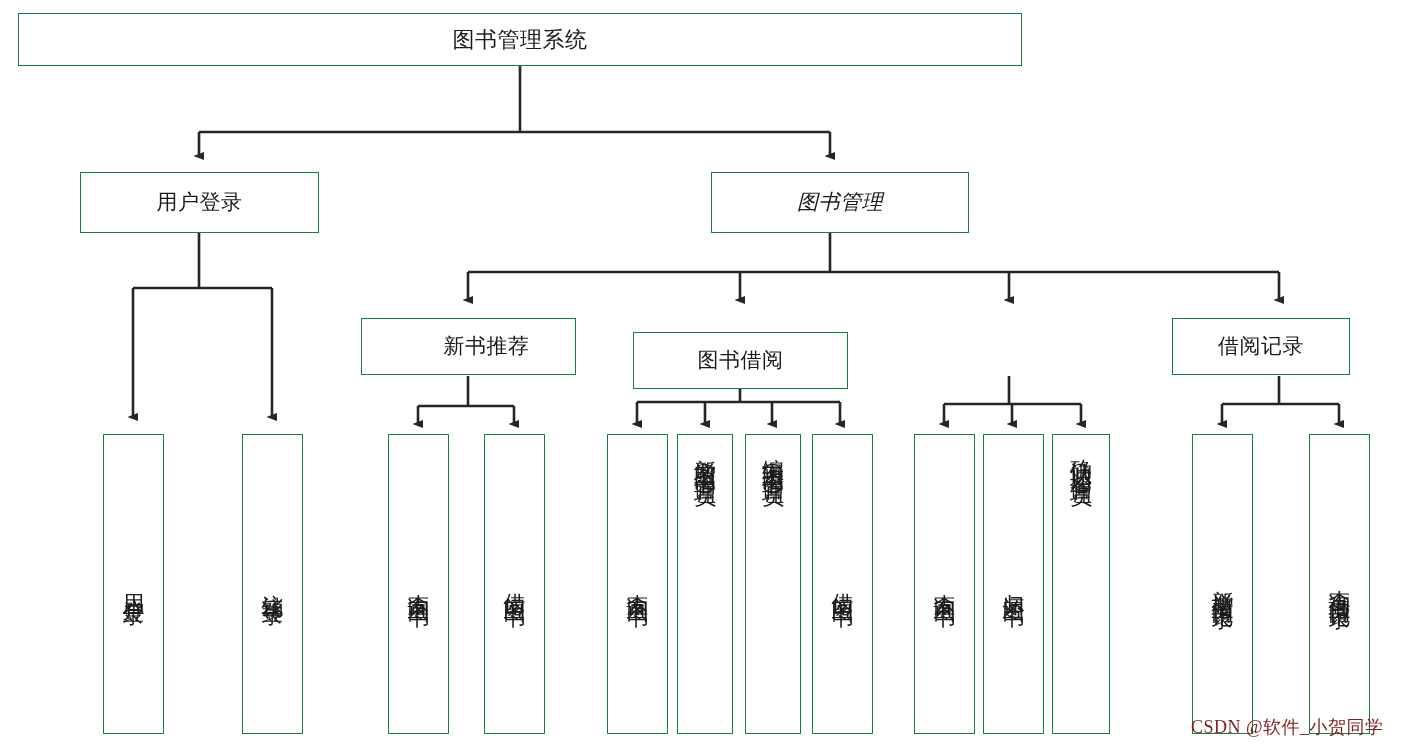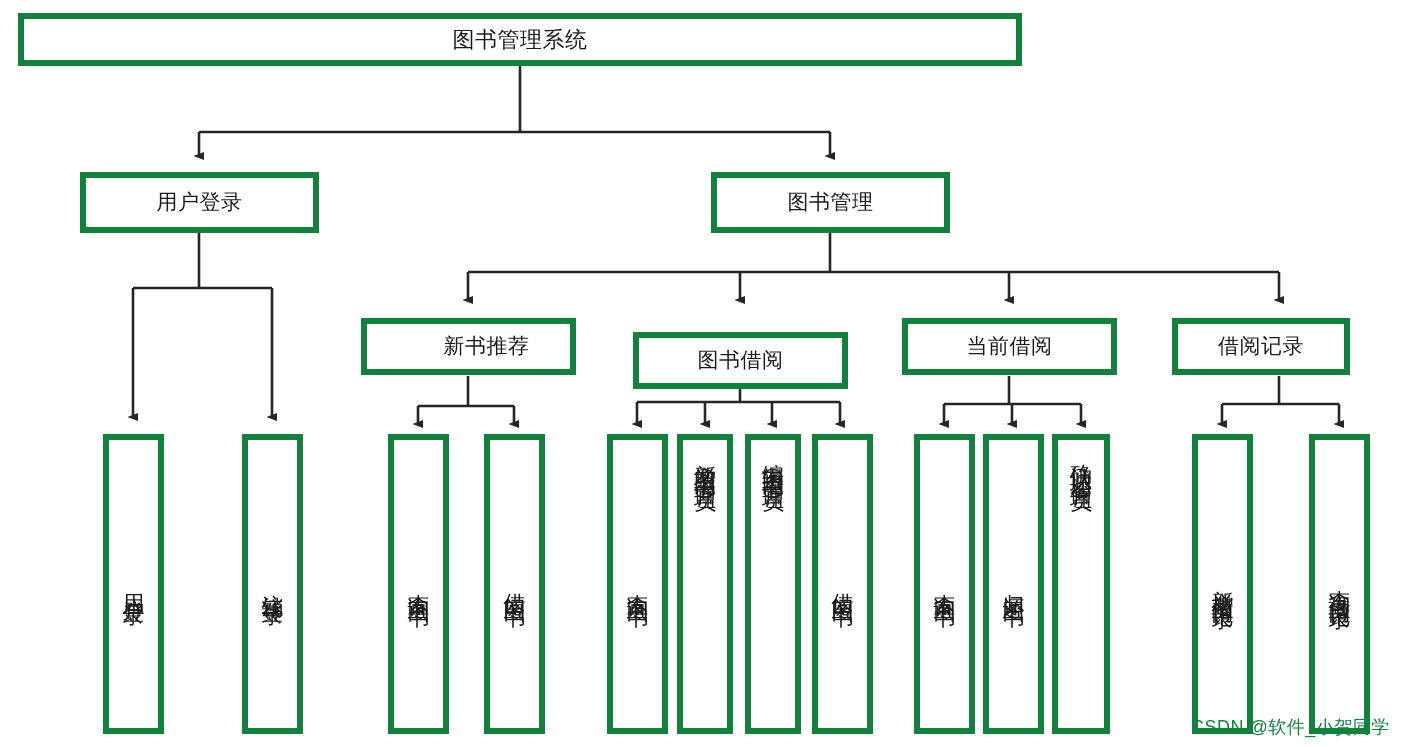--- a/index.html
+++ b/index.html
@@ -23,21 +23,21 @@
     position: absolute;
     left: 0;
     top: 0;
     width: 1405px;
     height: 747px;
   }
   .node {
     position: absolute;
     box-sizing: border-box;
     background: #ffffff;
-    border: 6px solid #15803d;
+    border: 1px solid #15803d;
     display: flex;
     align-items: center;
     justify-content: center;
     color: #1a1a1a;
   }
   .node .label {
     display: block;
     text-align: center;
     line-height: 1.18;
     white-space: nowrap;
@@ -66,24 +66,24 @@
   .node.vert.top .label {
     margin-top: 0;
   }
   .node.vert.mid {
     align-items: center;
     padding-top: 0;
   }
   .watermark {
     position: absolute;
     font-size: 18px;
-    color: #15803d;
+    color: #7f1d1d;
     letter-spacing: 0.5px;
     white-space: nowrap;
-    font-family: Liberation Sans, sans-serif;
+    font-family: Liberation Serif, serif;
   }
 </style>
 </head>
 <body>
 
 <div id="canvas">
 
   <svg id="edges" viewBox="0 0 1405 747" xmlns="http://www.w3.org/2000/svg">
     <defs>
       <marker id="arrow" markerWidth="10" markerHeight="10" refX="4" refY="5" orient="auto" markerUnits="userSpaceOnUse">
@@ -134,33 +134,30 @@
     </g>
   </svg>
 
   <div class="node root horiz" style="left:18px; top:13px; width:1004px; height:53px;">
     <span class="label">图书管理系统</span>
   </div>
 
   <div class="node horiz" style="left:80px; top:172px; width:239px; height:61px;">
     <span class="label">用户登录</span>
   </div>
-  <div class="node horiz" style="left:711px; top:172px; width:239px; height:61px;">
+  <div class="node horiz" style="left:711px; top:172px; width:258px; height:61px;font-style:italic;">
     <span class="label">图书管理</span>
   </div>
 
   <div class="node horiz" style="left:361px; top:318px; width:215px; height:57px;padding-left:36px;">
     <span class="label">新书推荐</span>
   </div>
   <div class="node horiz" style="left:633px; top:332px; width:215px; height:57px;">
     <span class="label">图书借阅</span>
   </div>
-  <div class="node horiz" style="left:902px; top:318px; width:215px; height:57px;">
-    <span class="label">当前借阅</span>
-  </div>
   <div class="node horiz" style="left:1172px; top:318px; width:178px; height:57px;">
     <span class="label">借阅记录</span>
   </div>
 
   <div class="node vert mid" style="left:103px; top:434px; width:61px; height:300px;">
     <span class="label">用户登录</span>
   </div>
   <div class="node vert mid" style="left:242px; top:434px; width:61px; height:300px;">
     <span class="label">注销登录</span>
   </div>

